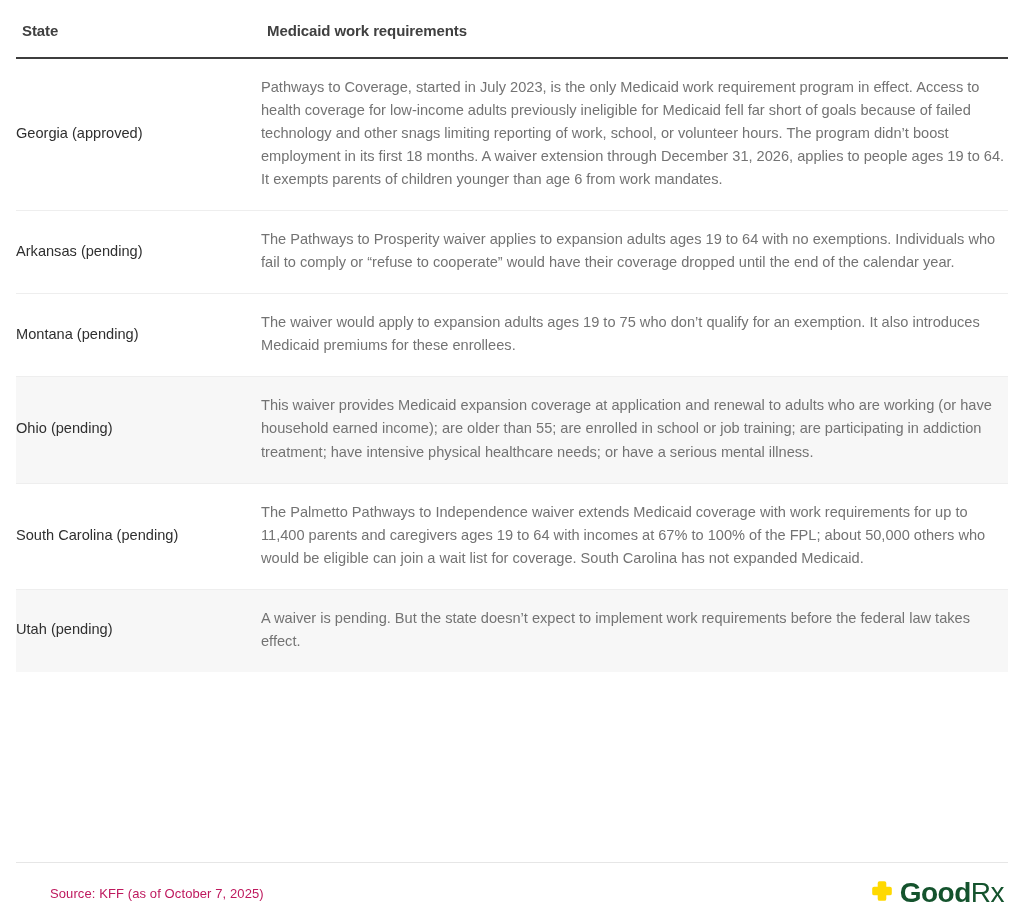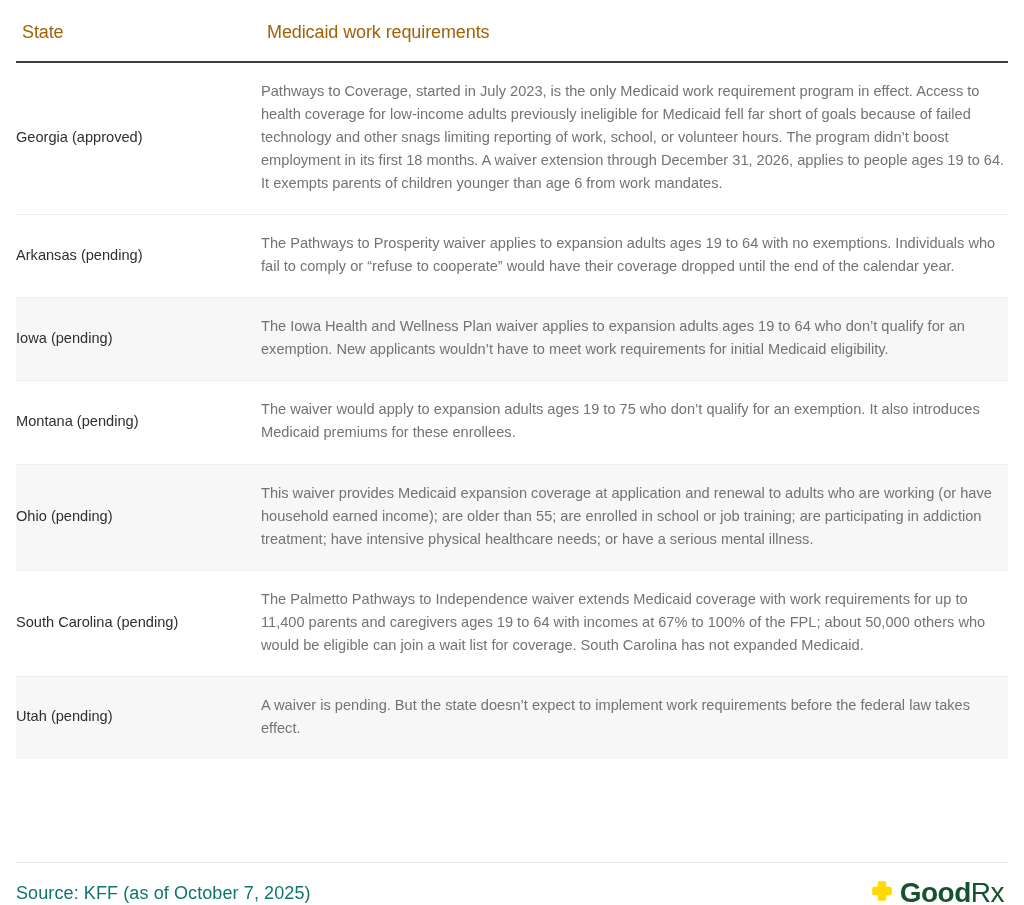--- a/index.html
+++ b/index.html
@@ -30,23 +30,23 @@
     border-collapse: collapse;
     table-layout: fixed;
     margin-top: 22px;
   }
 
   .wr-table col.c-state { width: 245px; }
   .wr-table col.c-desc  { width: 747px; }
 
   .wr-table thead th {
     text-align: left;
-    font-size: 18px;
-    font-weight: normal;
-    color: #a16207;
+    font-size: 15px;
+    font-weight: bold;
+    color: #404040;
     letter-spacing: -0.1px;
     padding: 0 0 18px 0;
     vertical-align: bottom;
     border-bottom: 2.5px solid #3d3d3d;
   }
   .wr-table thead th.th-state { padding-left: 6px; }
   .wr-table thead th.th-desc  { padding-left: 6px; }
 
   .wr-table tbody tr.row-shaded { background: #f7f7f7; }
   .wr-table tbody tr.row-plain  { background: #ffffff; }
@@ -81,24 +81,25 @@
     right: 16px;
     bottom: 20px;
     padding-top: 16px;
     border-top: 1px solid #e6e6e6;
     display: flex;
     align-items: center;
     justify-content: space-between;
   }
 
   .source-note {
-    font-size: 18px;
-    color: #0f766e;
+    font-size: 13px;
+    color: #be185d;
     letter-spacing: 0.1px;
     padding-left: 0px;
+    margin-left: 34px;
   }
 
   .brand {
     display: flex;
     align-items: center;
     gap: 7px;
     padding-right: 4px;
   }
   .brand-mark { display: block; }
   .brand-word {
@@ -128,24 +129,20 @@
     </thead>
     <tbody>
       <tr class="row-plain">
         <td class="cell-state">Georgia (approved)</td>
         <td class="cell-desc">Pathways to Coverage, started in July 2023, is the only Medicaid work requirement program in effect. Access to health coverage for low-income adults previously ineligible for Medicaid fell far short of goals because of failed technology and other snags limiting reporting of work, school, or volunteer hours. The program didn’t boost employment in its first 18 months. A waiver extension through December 31, 2026, applies to people ages 19 to 64. It exempts parents of children younger than age 6 from work mandates.</td>
       </tr>
       <tr class="row-plain">
         <td class="cell-state">Arkansas (pending)</td>
         <td class="cell-desc">The Pathways to Prosperity waiver applies to expansion adults ages 19 to 64 with no exemptions. Individuals who fail to comply or “refuse to cooperate” would have their coverage dropped until the end of the calendar year.</td>
       </tr>
-      <tr class="row-shaded">
-        <td class="cell-state">Iowa (pending)</td>
-        <td class="cell-desc">The Iowa Health and Wellness Plan waiver applies to expansion adults ages 19 to 64 who don’t qualify for an exemption. New applicants wouldn’t have to meet work requirements for initial Medicaid eligibility.</td>
-      </tr>
       <tr class="row-plain">
         <td class="cell-state">Montana (pending)</td>
         <td class="cell-desc">The waiver would apply to expansion adults ages 19 to 75 who don’t qualify for an exemption. It also introduces Medicaid premiums for these enrollees.</td>
       </tr>
       <tr class="row-shaded">
         <td class="cell-state">Ohio (pending)</td>
         <td class="cell-desc">This waiver provides Medicaid expansion coverage at application and renewal to adults who are working (or have household earned income); are older than 55; are enrolled in school or job training; are participating in addiction treatment; have intensive physical healthcare needs; or have a serious mental illness.</td>
       </tr>
       <tr class="row-plain">
         <td class="cell-state">South Carolina (pending)</td>

